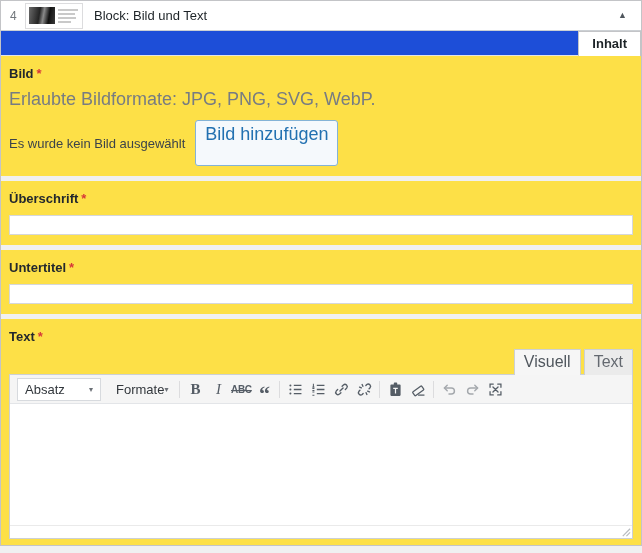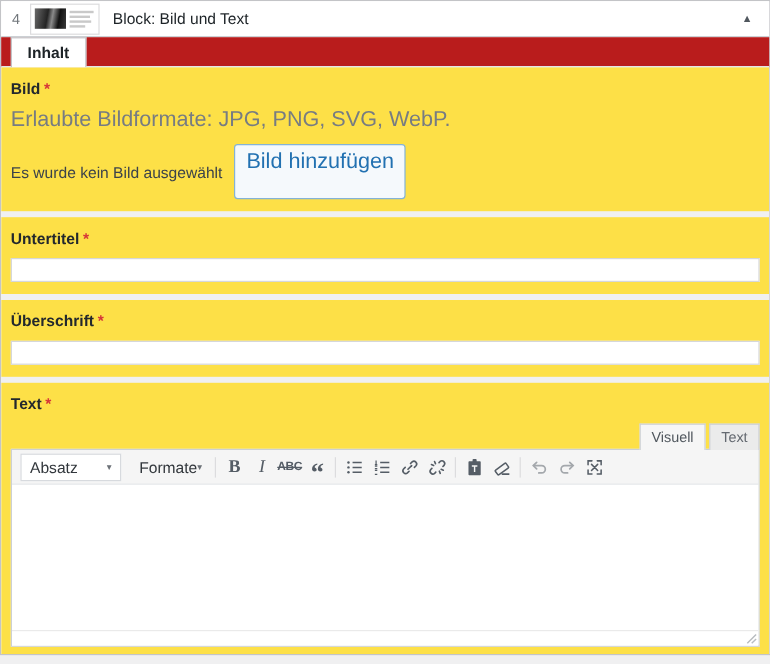--- a/index.html
+++ b/index.html
@@ -41,23 +41,23 @@
   .thumb-lines i:nth-child(3){width:88%}
   .thumb-lines i:nth-child(4){width:60%}
   .panel-title { margin-left:11px; color:#1d2327; font-size:13px; }
   .collapse-btn {
     margin-left:auto; color:#50575e; font-size:9px;
     cursor:pointer; padding:2px 4px; line-height:1;
   }
   
   .tab-bar {
     height:25px; flex:0 0 25px;
-    background:#b91c1c;
+    background:#1d4ed8;
     border-bottom:1px solid #e2e4e7;
-    display:flex; align-items:flex-end; padding-left:8px;
+    display:flex; align-items:flex-end; padding-left:8px;justify-content:flex-end;
   }
   .tab {
     background:#fff;
     border:1px solid #c3c4c7; border-bottom:none;
     padding:4px 13px 5px;
     font-weight:700; font-size:13px; color:#1d2327;
     margin-bottom:-1px; position:relative; z-index:1;
     cursor:pointer;
   }
   
@@ -83,21 +83,21 @@
     display:block; width:100%; height:20px;
     border:1px solid #d5d7da; background:#fff;
     margin-top:9px; padding:0 6px; font-size:13px; color:#2c3338;
     font-family:inherit; outline:none;
   }
   .field-text { flex:1; display:flex; flex-direction:column; padding-bottom:6px; }
   
   .editor-wrap { margin-top:9px; flex:1; display:flex; flex-direction:column; }
   .editor-tools { display:flex; justify-content:flex-end; align-items:flex-end; height:21px; }
   .mode-tab {
-    font-size:12px; color:#646970;
+    font-size:16px; color:#646970;
     background:#ebebeb;
     border:1px solid #ccd0d4; border-bottom:none;
     padding:3px 9px 4px; margin-left:3px;
     cursor:pointer; position:relative; z-index:2; margin-bottom:-1px;
   }
   .mode-tab.active { background:#f6f6f6; color:#50575e; }
   .editor-container {
     border:1px solid #ccd0d4; background:#fff;
     flex:1; display:flex; flex-direction:column;
   }
@@ -172,28 +172,28 @@
       </div>
       <div class="description">Erlaubte Bildformate: JPG, PNG, SVG, WebP.</div>
       <div class="uploader-row">
         <span class="empty-text">Es wurde kein Bild ausgewählt</span>
         <button class="add-btn">Bild hinzufügen</button>
       </div>
     </div>
 
     <div class="field">
       <div>
-        <span class="field-label">Untertitel</span><span class="required">*</span>
+        <span class="field-label">Überschrift</span><span class="required">*</span>
       </div>
       <input class="text-input" type="text" value="" style="">
     </div>
 
     <div class="field">
       <div>
-        <span class="field-label">Überschrift</span><span class="required">*</span>
+        <span class="field-label">Untertitel</span><span class="required">*</span>
       </div>
       <input class="text-input" type="text" value="" style="">
     </div>
 
     <div class="field field-text">
       <div>
         <span class="field-label">Text</span><span class="required">*</span>
       </div>
 
       <div class="editor-wrap">

